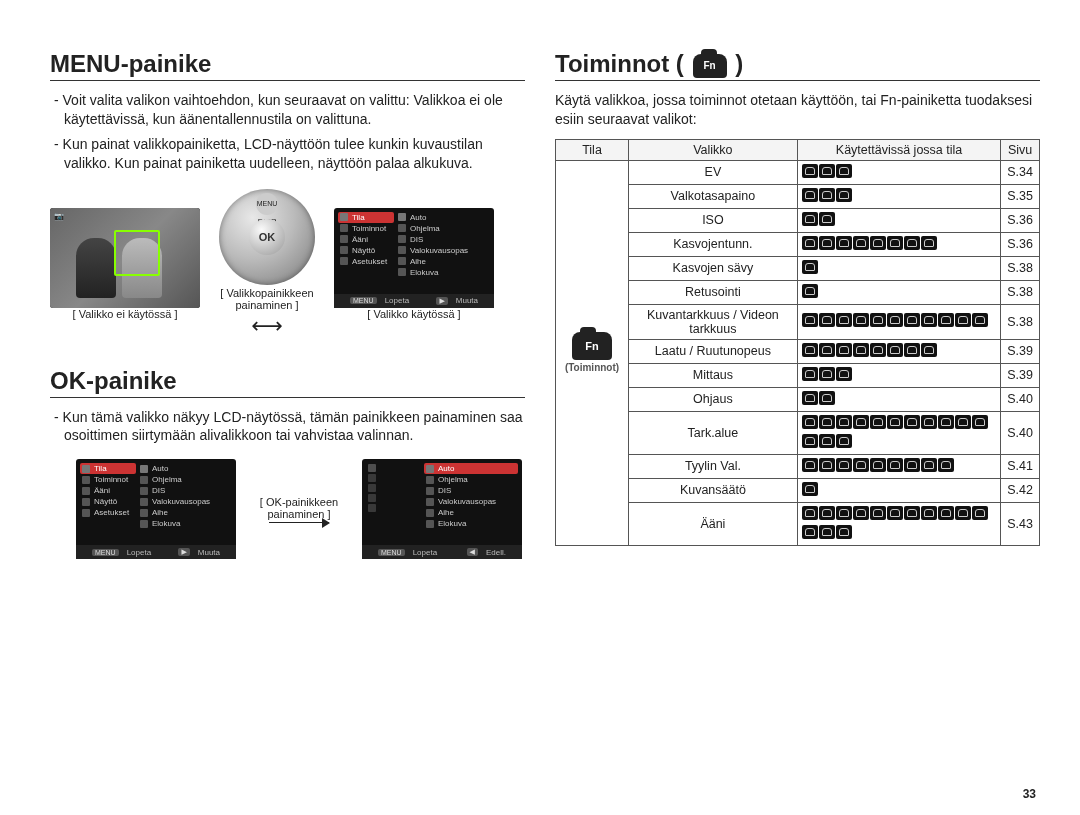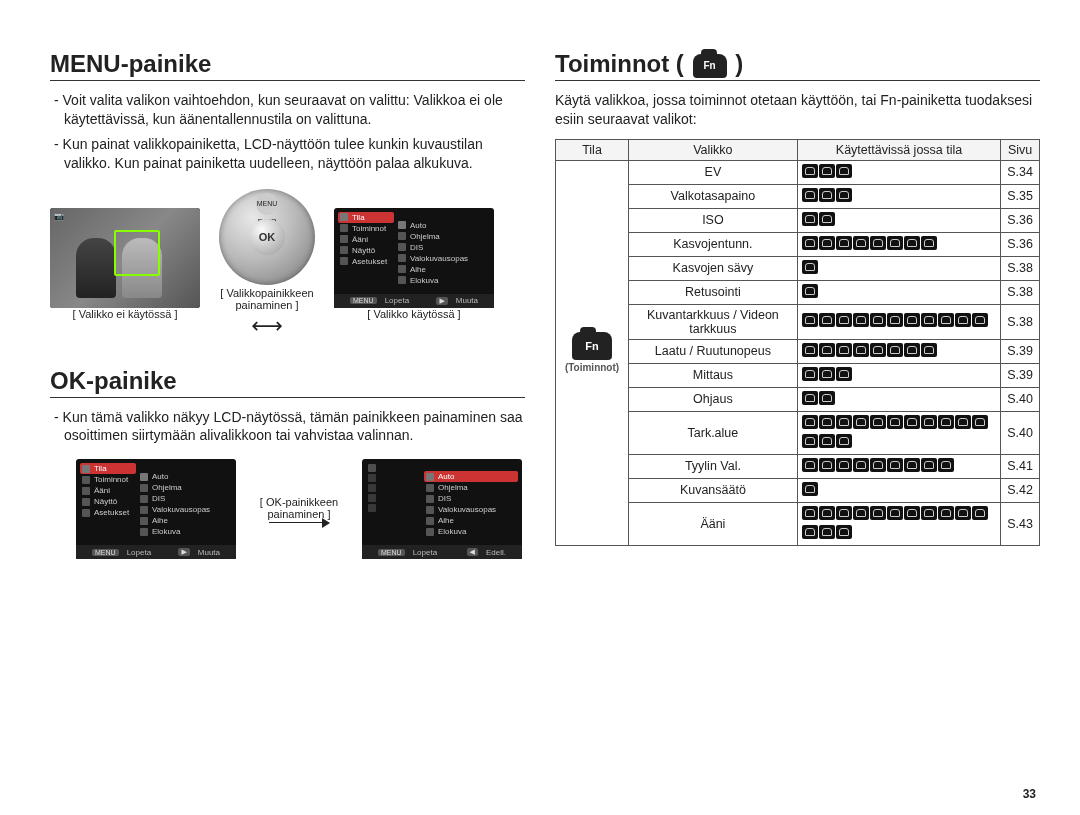--- a/index.html
+++ b/index.html
@@ -150,21 +150,21 @@
   }
   .menulist .row {
     display: flex;
     align-items: center;
     gap: 4px;
     padding: 1px 2px;
   }
   .menulist .row.sel { background: #c33; color:#fff; border-radius:2px; }
   .menulist .col2 { display:flex; gap:2px;}
   .menulist .left { flex:0 0 56px; }
-  .menulist .right { flex:1;margin-top:8px; }
+  .menulist .right { flex:1; }
   .menulist .ic {
     width: 8px; height: 8px;
     background: #555;
     border-radius: 1px;
     display:inline-block;
   }
   .menulist .ic.cam { background:#777;}
   .arrow {
     font-size: 22px;
     color: #222;

